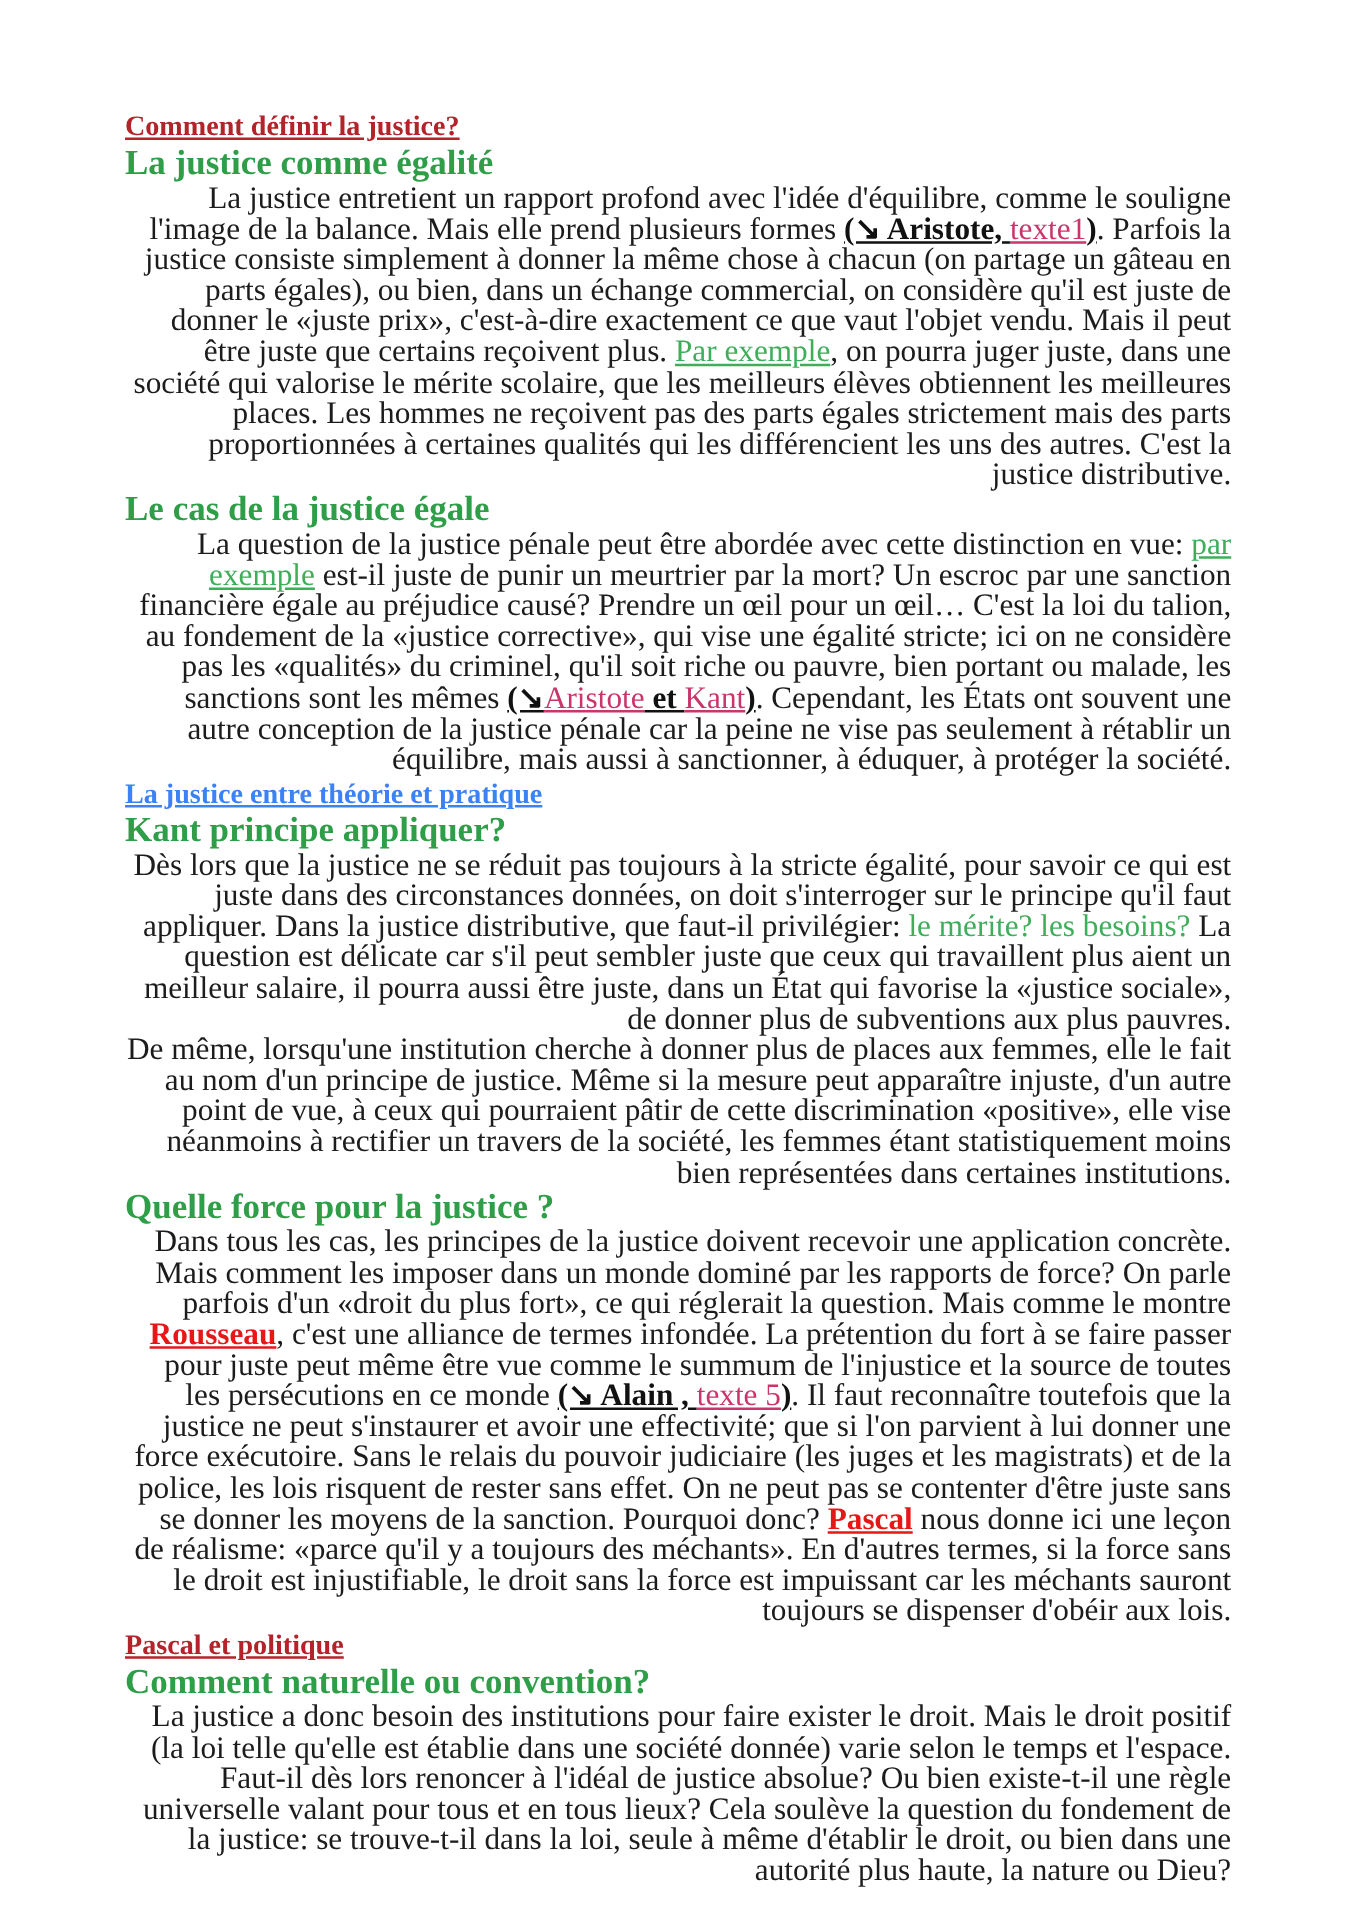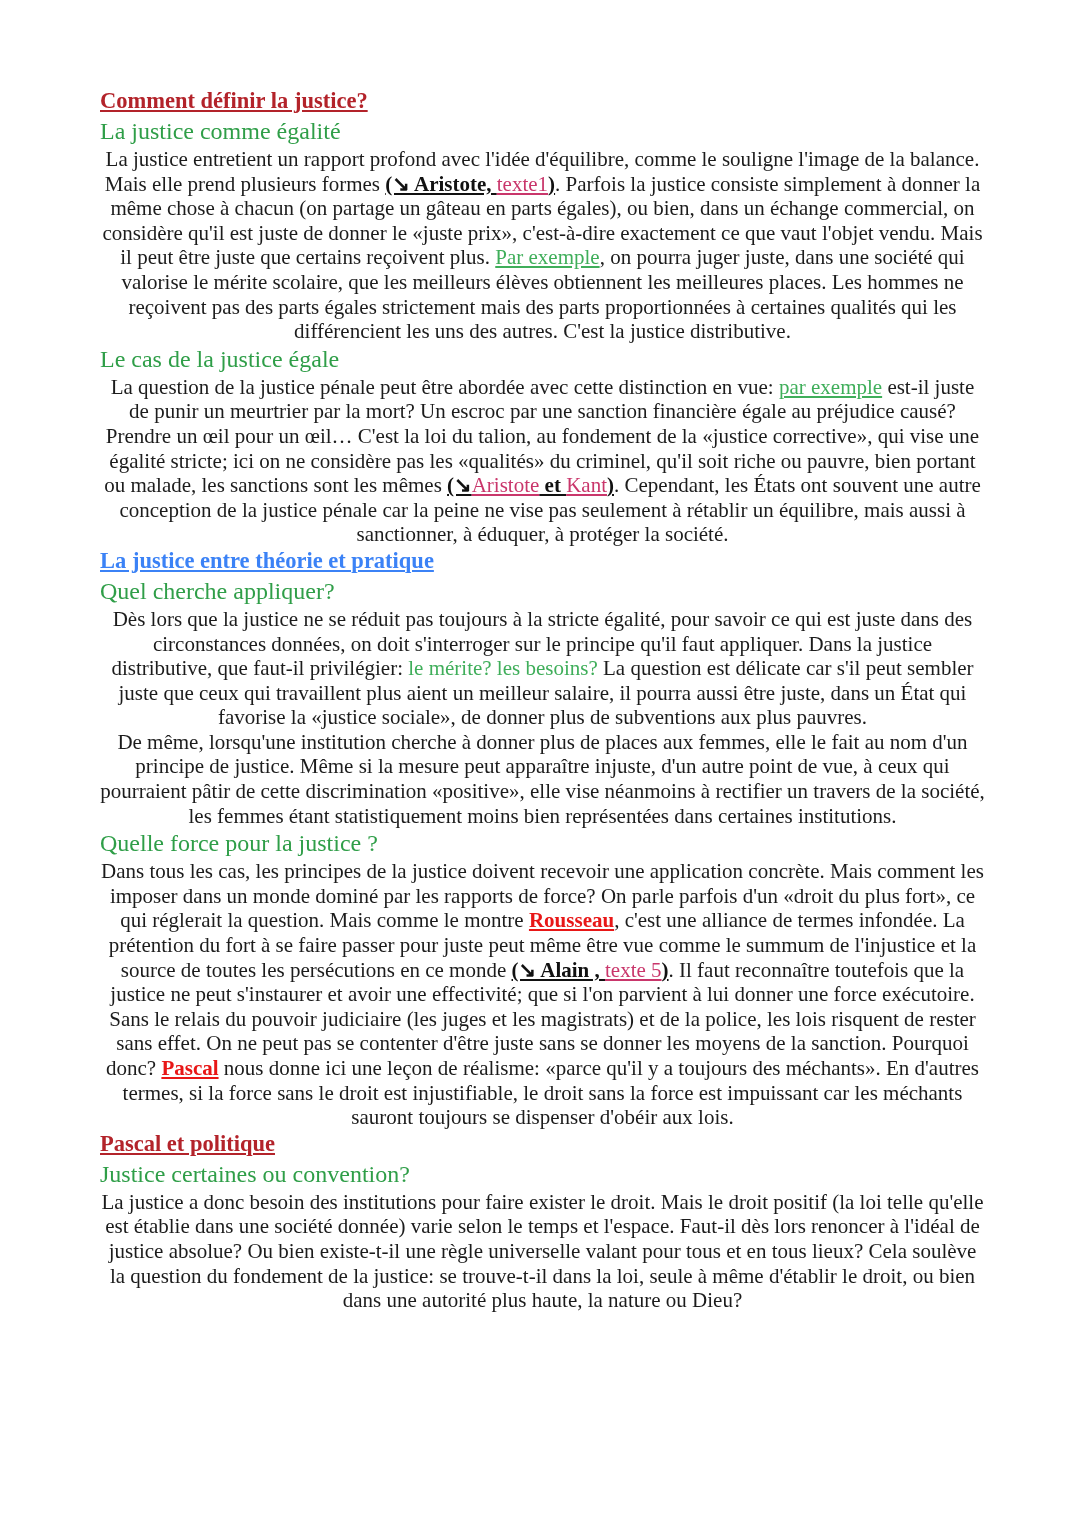--- a/index.html
+++ b/index.html
@@ -21,30 +21,30 @@
     margin: 0 0 1px 0;
     font-size: 22.5px;
     line-height: 28px;
     font-weight: bold;
     text-decoration: underline;
   }
   .h1.crimson { color: #b3232a; }
   .h1.red     { color: #3b82f6; }
   .h2 {
     margin: 0 0 1px 0;
-    font-size: 24px;
+    font-size: 28px;
     line-height: 30px;
-    font-weight: normal;
+    font-weight: bold;
     color: #2f9e48;
   }
   .para {
     margin: 0;
-    font-size: 21px;
+    font-size: 25px;
     line-height: 24.6px;
-    text-align: center;
+    text-align: right;
   }
   
   .r-n  { }
   .r-gl { color: #3fae5a; text-decoration: underline; cursor: pointer; }
   .r-g  { color: #3fae5a; }
   .r-pl { color: #c9366b; text-decoration: underline; cursor: pointer; }
   .r-plb{ color: #c9366b; font-weight: normal; text-decoration: underline; cursor: pointer; }
   .r-bu { color: #111111; font-weight: bold; text-decoration: underline; }
   .r-rb { color: #e81717; font-weight: bold; text-decoration: underline; cursor: pointer; }
 </style>
@@ -52,22 +52,22 @@
 <body>
 
 <div class="page">
   <main id="doc">
       <div class="h1 crimson">Comment définir la justice?</div>
       <div class="h2">La justice comme égalité</div>
       <p class="para"><span class="r-n">La justice entretient un rapport profond avec l'idée d'équilibre, comme le souligne l'image de la balance. Mais elle prend plusieurs formes </span><span class="r-bu">(↘ Aristote, </span><span class="r-pl">texte1</span><span class="r-bu">)</span><span class="r-n">. Parfois la justice consiste simplement à donner la même chose à chacun (on partage un gâteau en parts égales), ou bien, dans un échange commercial, on considère qu'il est juste de donner le «juste prix», c'est-à-dire exactement ce que vaut l'objet vendu. Mais il peut être juste que certains reçoivent plus. </span><span class="r-gl">Par exemple</span><span class="r-n">, on pourra juger juste, dans une société qui valorise le mérite scolaire, que les meilleurs élèves obtiennent les meilleures places. Les hommes ne reçoivent pas des parts égales strictement mais des parts proportionnées à certaines qualités qui les différencient les uns des autres. C'est la justice distributive.</span></p>
       <div class="h2">Le cas de la justice égale</div>
       <p class="para"><span class="r-n">La question de la justice pénale peut être abordée avec cette distinction en vue: </span><span class="r-gl">par exemple</span><span class="r-n"> est-il juste de punir un meurtrier par la mort? Un escroc par une sanction financière égale au préjudice causé? Prendre un œil pour un œil… C'est la loi du talion, au fondement de la «justice corrective», qui vise une égalité stricte; ici on ne considère pas les «qualités» du criminel, qu'il soit riche ou pauvre, bien portant ou malade, les sanctions sont les mêmes </span><span class="r-bu">(↘</span><span class="r-plb">Aristote</span><span class="r-bu"> et </span><span class="r-plb">Kant</span><span class="r-bu">)</span><span class="r-n">. Cependant, les États ont souvent une autre conception de la justice pénale car la peine ne vise pas seulement à rétablir un équilibre, mais aussi à sanctionner, à éduquer, à protéger la société.</span></p>
       <div class="h1 red">La justice entre théorie et pratique</div>
-      <div class="h2">Quel cherche appliquer?</div>
+      <div class="h2">Kant principe appliquer?</div>
       <p class="para"><span class="r-n">Dès lors que la justice ne se réduit pas toujours à la stricte égalité, pour savoir ce qui est juste dans des circonstances données, on doit s'interroger sur le principe qu'il faut appliquer. Dans la justice distributive, que faut-il privilégier: </span><span class="r-g">le mérite? les besoins?</span><span class="r-n"> La question est délicate car s'il peut sembler juste que ceux qui travaillent plus aient un meilleur salaire, il pourra aussi être juste, dans un État qui favorise la «justice sociale», de donner plus de subventions aux plus pauvres.</span></p>
       <p class="para"><span class="r-n">De même, lorsqu'une institution cherche à donner plus de places aux femmes, elle le fait au nom d'un principe de justice. Même si la mesure peut apparaître injuste, d'un autre point de vue, à ceux qui pourraient pâtir de cette discrimination «positive», elle vise néanmoins à rectifier un travers de la société, les femmes étant statistiquement moins bien représentées dans certaines institutions.</span></p>
       <div class="h2">Quelle force pour la justice ?</div>
       <p class="para"><span class="r-n">Dans tous les cas, les principes de la justice doivent recevoir une application concrète. Mais comment les imposer dans un monde dominé par les rapports de force? On parle parfois d'un «droit du plus fort», ce qui réglerait la question. Mais comme le montre </span><span class="r-rb">Rousseau</span><span class="r-n">, c'est une alliance de termes infondée. La prétention du fort à se faire passer pour juste peut même être vue comme le summum de l'injustice et la source de toutes les persécutions en ce monde </span><span class="r-bu">(↘ Alain , </span><span class="r-plb">texte 5</span><span class="r-bu">)</span><span class="r-n">. Il faut reconnaître toutefois que la justice ne peut s'instaurer et avoir une effectivité; que si l'on parvient à lui donner une force exécutoire. Sans le relais du pouvoir judiciaire (les juges et les magistrats) et de la police, les lois risquent de rester sans effet. On ne peut pas se contenter d'être juste sans se donner les moyens de la sanction. Pourquoi donc? </span><span class="r-rb">Pascal</span><span class="r-n"> nous donne ici une leçon de réalisme: «parce qu'il y a toujours des méchants». En d'autres termes, si la force sans le droit est injustifiable, le droit sans la force est impuissant car les méchants sauront toujours se dispenser d'obéir aux lois.</span></p>
       <div class="h1 crimson">Pascal et politique</div>
-      <div class="h2">Justice certaines ou convention?</div>
+      <div class="h2">Comment naturelle ou convention?</div>
       <p class="para"><span class="r-n">La justice a donc besoin des institutions pour faire exister le droit. Mais le droit positif (la loi telle qu'elle est établie dans une société donnée) varie selon le temps et l'espace. Faut-il dès lors renoncer à l'idéal de justice absolue? Ou bien existe-t-il une règle universelle valant pour tous et en tous lieux? Cela soulève la question du fondement de la justice: se trouve-t-il dans la loi, seule à même d'établir le droit, ou bien dans une autorité plus haute, la nature ou Dieu?</span></p>
     </main>
 </div>
 
 </body></html>

